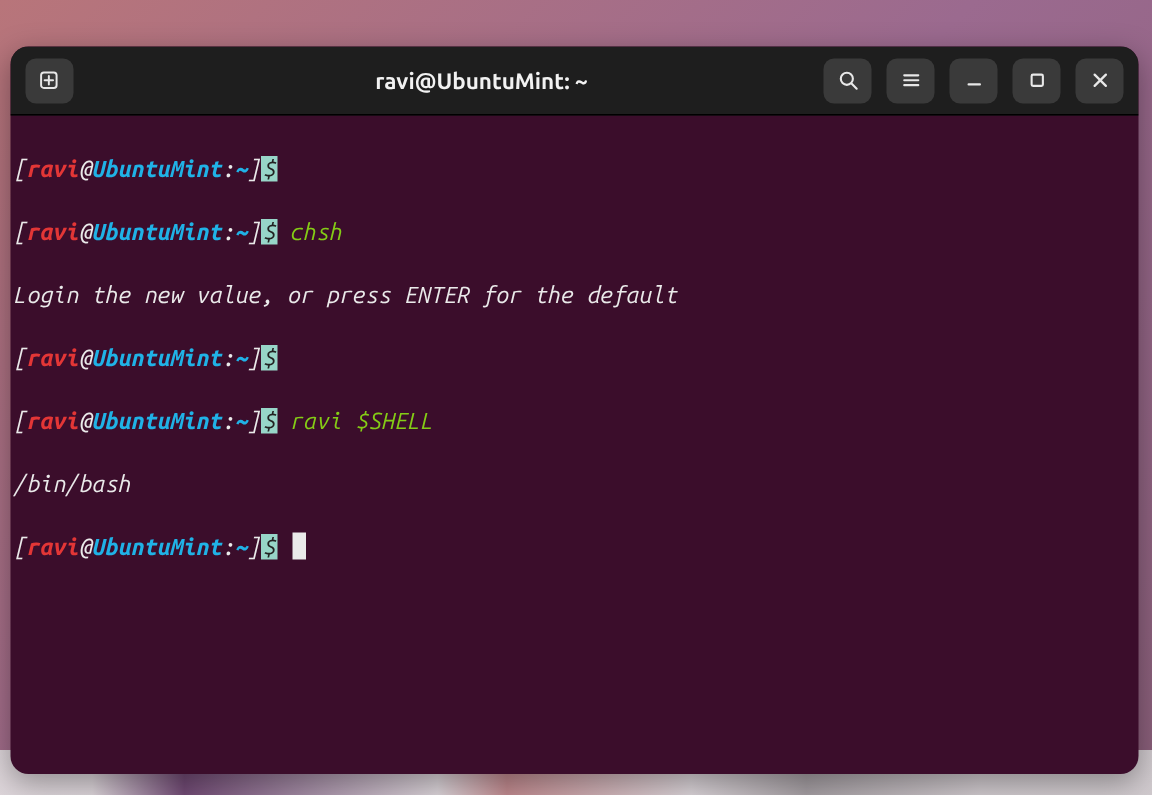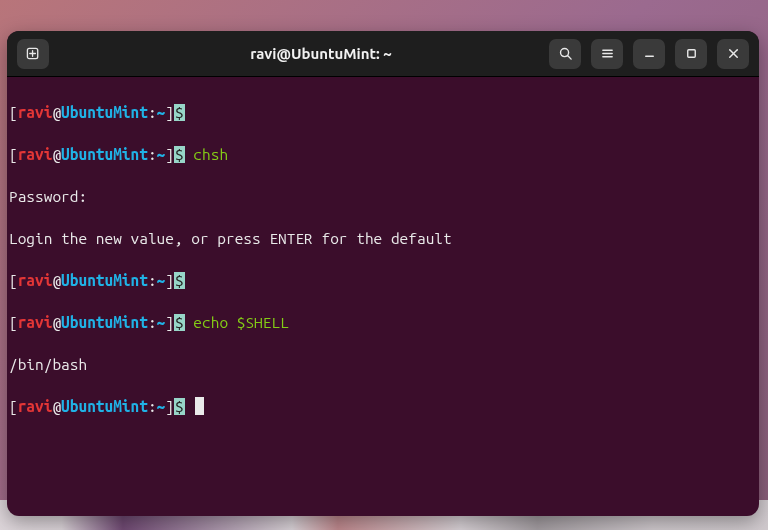--- a/index.html
+++ b/index.html
@@ -66,20 +66,21 @@
     }
     .tb-spacer { width: 36px; }
     .tb-actions { display: flex; gap: 10px; }
     .terminal-body {
       flex: 1;
       padding: 4px 2px;
       font-size: 15.5px;
       line-height: 21px;
       color: #eaeaea;
       white-space: pre;
+      font-style: italic;
     }
     .line { display: block; }
     .bracket { color: #eaeaea; }
     .user { color: #e33636; font-weight: bold; }
     .at { color: #eaeaea; }
     .host { color: #20b2e6; font-weight: bold; }
     .colon { color: #eaeaea; }
     .path { color: #20b2e6; font-weight: bold; }
     .dollar { background: #97d5c8; color: #222; padding: 0 1px; }
     .cmd { color: #84cc16; }
@@ -136,20 +137,19 @@
           <line x1="4" y1="4" x2="12" y2="12" stroke="#e8e8e8" stroke-width="1.6" stroke-linecap="round"></line>
           <line x1="12" y1="4" x2="4" y2="12" stroke="#e8e8e8" stroke-width="1.6" stroke-linecap="round"></line>
         </svg>
       </div>
     </div>
   </div>
 
   <div class="terminal-body">
 <span class="line"><span class="bracket">[</span><span class="user">ravi</span><span class="at">@</span><span class="host">UbuntuMint</span><span class="colon">:</span><span class="path">~</span><span class="bracket">]</span><span class="dollar">$</span><span class="cmd"></span></span>
 <span class="line"><span class="bracket">[</span><span class="user">ravi</span><span class="at">@</span><span class="host">UbuntuMint</span><span class="colon">:</span><span class="path">~</span><span class="bracket">]</span><span class="dollar">$</span><span class="cmd"> chsh</span></span>
-<span class="line">Password:</span>
 <span class="line">Login the new value, or press ENTER for the default</span>
 <span class="line"><span class="bracket">[</span><span class="user">ravi</span><span class="at">@</span><span class="host">UbuntuMint</span><span class="colon">:</span><span class="path">~</span><span class="bracket">]</span><span class="dollar">$</span><span class="cmd"></span></span>
-<span class="line"><span class="bracket">[</span><span class="user">ravi</span><span class="at">@</span><span class="host">UbuntuMint</span><span class="colon">:</span><span class="path">~</span><span class="bracket">]</span><span class="dollar">$</span><span class="cmd"> echo $SHELL</span></span>
+<span class="line"><span class="bracket">[</span><span class="user">ravi</span><span class="at">@</span><span class="host">UbuntuMint</span><span class="colon">:</span><span class="path">~</span><span class="bracket">]</span><span class="dollar">$</span><span class="cmd"> ravi $SHELL</span></span>
 <span class="line">/bin/bash</span>
 <span class="line"><span class="bracket">[</span><span class="user">ravi</span><span class="at">@</span><span class="host">UbuntuMint</span><span class="colon">:</span><span class="path">~</span><span class="bracket">]</span><span class="dollar">$</span><span class="cmd"> </span><span class="cursor"></span></span>
   </div>
 </div>
 
 </body></html>

